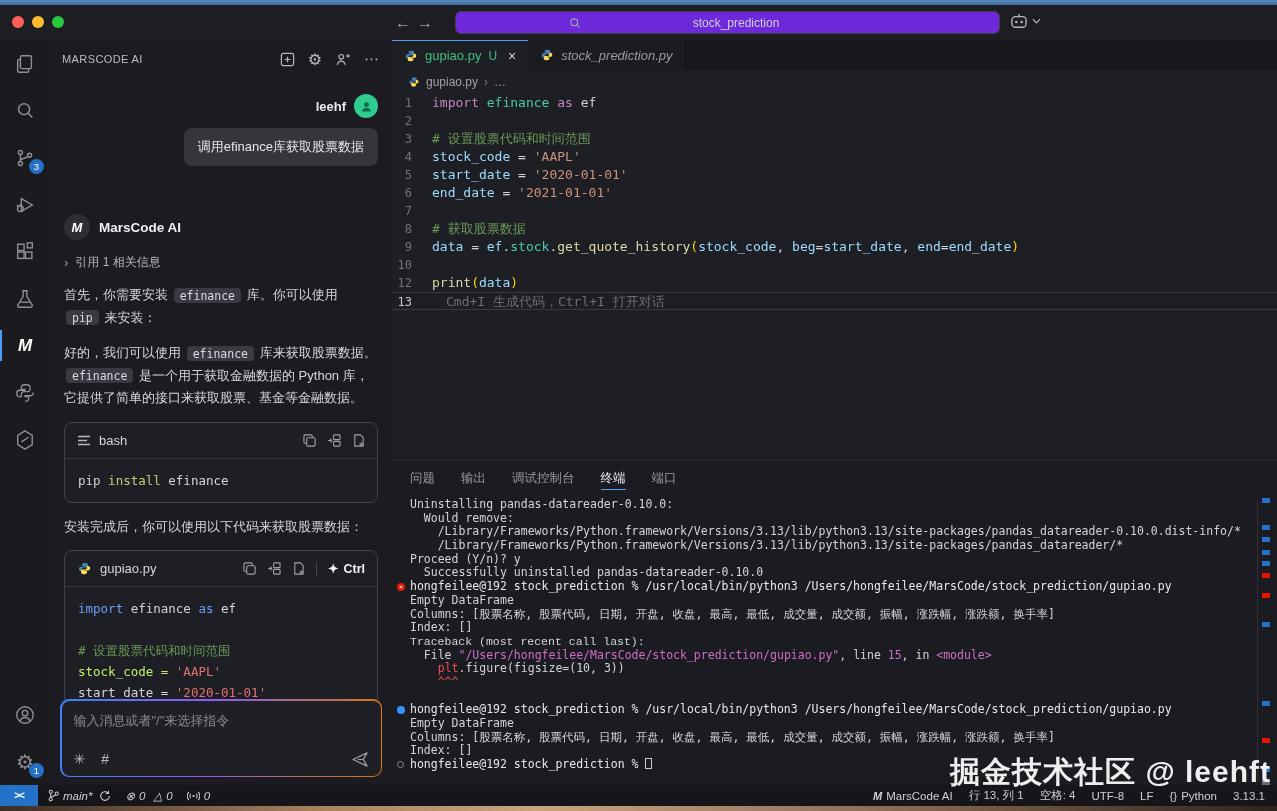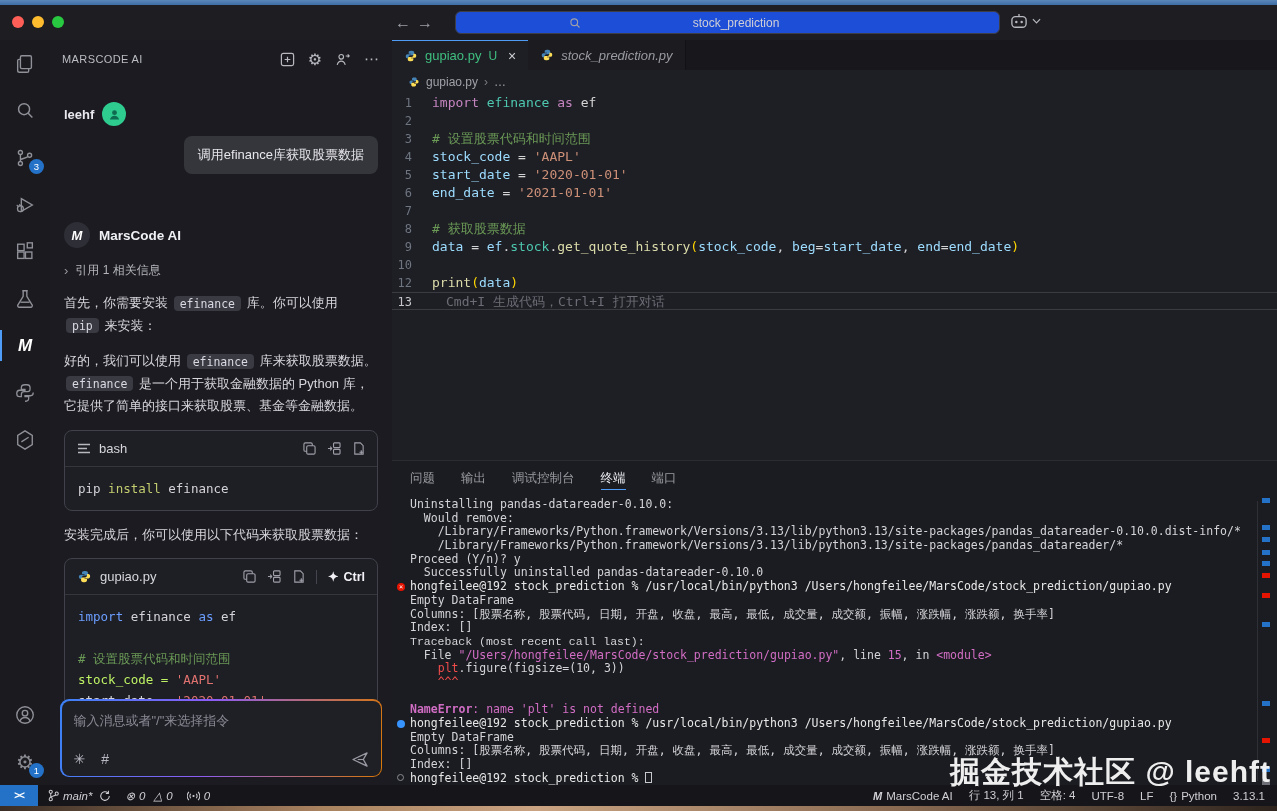--- a/index.html
+++ b/index.html
@@ -9,42 +9,42 @@
 
   
   #top-strip { left:0; top:0; width:1277px; height:5px; background:linear-gradient(180deg,#5b87b8,#3d6da6); }
 
   
   #titlebar { left:0; top:5px; width:1277px; height:35px; background:#1d1d22; }
   .tl { width:12px; height:12px; border-radius:50%; display:inline-block; }
   #traffic { left:12px; top:11px; display:flex; gap:8px; }
   .nav-arrow { color:#9fa0a8; font-size:16px; line-height:35px; width:22px; text-align:center; cursor:default; }
   #nav { left:392px; top:0; display:flex; }
-  #searchbox { left:455px; top:6px; width:545px; height:23px; background:#1d4ed8; border:1px solid #3e3e46; border-radius:6px; display:flex; align-items:center; justify-content:center; }
+  #searchbox { left:455px; top:6px; width:545px; height:23px; background:#6d28d9; border:1px solid #3e3e46; border-radius:6px; display:flex; align-items:center; justify-content:center; }
   #searchbox input { background:transparent; border:none; outline:none; color:#cfcfd6; font-size:12px; text-align:center; width:300px; font-family:"Liberation Sans",sans-serif; }
   #robot-area { left:1010px; top:8px; display:flex; align-items:center; gap:4px; color:#b8b8c0; }
 
   
   #activitybar { left:0; top:40px; width:50px; height:745px; background:#1a1a1f; }
   .ab-item { width:50px; height:47px; display:flex; align-items:center; justify-content:center; position:relative; color:#8a8b93; }
   .ab-item svg { stroke:#8f9098; }
   .ab-item.active { color:#fff; }
   .ab-item.active::before { content:""; position:absolute; left:0; top:8px; width:2px; height:31px; background:#4f9cf7; }
   .badge { position:absolute; right:6px; bottom:7px; min-width:15px; height:15px; border-radius:8px; background:#2472c8; color:#fff; font-size:9.5px; line-height:15px; text-align:center; padding:0 2px; }
   #ab-bottom { position:absolute; bottom:0; left:0; width:50px; }
   .mc-logo { font-style:italic; font-weight:bold; font-size:17px; color:#d8d8de; }
   .ab-item.active .mc-logo { color:#fff; }
 
   
   #sidebar { left:50px; top:40px; width:342px; height:745px; background:#1b1b21; }
   #sb-header { height:38px; display:flex; align-items:center; padding:0 12px; }
   #sb-title { font-size:11px; color:#bcbcc4; letter-spacing:.4px; }
   #sb-icons { margin-left:auto; display:flex; gap:13px; align-items:center; color:#b8b8c0; }
   #chat { position:absolute; left:0; top:38px; width:342px; height:622px; overflow:hidden; padding:0 14px; }
-  #user-row { margin-top:24px; display:flex; align-items:center; gap:8px; }
+  #user-row { margin-top:16px; display:flex; justify-content:flex-end; align-items:center; gap:8px; }
   #user-name { color:#e8e8ee; font-size:13px; font-weight:bold; }
   #avatar { width:24px; height:24px; border-radius:50%; background:#2ecc8f; display:flex; align-items:center; justify-content:center; }
   #user-bubble { margin-top:10px; display:flex; justify-content:flex-end; }
   #user-bubble>div { background:#35353c; border-radius:8px; padding:10px 14px; color:#e6e6ec; font-size:13px; }
   #ai-row { margin-top:48px; display:flex; align-items:center; gap:9px; }
   #ai-logo { width:26px; height:26px; border-radius:50%; background:#2e2e36; display:flex; align-items:center; justify-content:center; }
   #ai-name { color:#eef0f4; font-size:13.5px; font-weight:bold; }
   #ref-row { margin-top:14px; display:flex; align-items:center; gap:7px; color:#b4b4bc; font-size:12px; }
   #ref-chev { color:#9a9aa4; font-size:13px; }
   .para { margin-top:13px; color:#d6d6dc; font-size:13px; line-height:21.5px; }
@@ -417,21 +417,20 @@
           <div class="term-line"><span style="color: rgb(212, 212, 216);">  Successfully uninstalled pandas-datareader-0.10.0</span></div>
           <div class="term-line"><span class="tmark tm-error">×</span><span style="color: rgb(232, 232, 232);">hongfeilee@192 stock_prediction % /usr/local/bin/python3 /Users/hongfeilee/MarsCode/stock_prediction/gupiao.py</span></div>
           <div class="term-line"><span style="color: rgb(212, 212, 216);">Empty DataFrame</span></div>
           <div class="term-line"><span style="color: rgb(212, 212, 216);">Columns: [股票名称, 股票代码, 日期, 开盘, 收盘, 最高, 最低, 成交量, 成交额, 振幅, 涨跌幅, 涨跌额, 换手率]</span></div>
           <div class="term-line"><span style="color: rgb(212, 212, 216);">Index: []</span></div>
           <div class="term-line"><span style="color: rgb(212, 212, 216); font-family: Liberation Mono, monospace;">Traceback (most recent call last):</span></div>
           <div class="term-line"><span style="color: rgb(212, 212, 216);">  File </span><span style="color: rgb(209, 109, 196);">"/Users/hongfeilee/MarsCode/stock_prediction/gupiao.py"</span><span style="color: rgb(212, 212, 216);">, line </span><span style="color: rgb(209, 109, 196);">15</span><span style="color: rgb(212, 212, 216);">, in </span><span style="color: rgb(209, 109, 196);">&lt;module&gt;</span></div>
           <div class="term-line"><span style="color: rgb(212, 212, 216);">    </span><span style="color: rgb(241, 76, 76);">plt</span><span style="color: rgb(212, 212, 216);">.figure(figsize=(10, 3))</span></div>
           <div class="term-line"><span style="color: rgb(241, 76, 76);">    ^^^</span></div>
           <div class="term-line">&nbsp;</div>
-          <div class="term-line"><span style="color: rgb(209, 109, 196); font-weight: bold;">NameError</span><span style="color: rgb(209, 109, 196);">: name 'plt' is not defined</span></div>
           <div class="term-line"><span class="tmark tm-run"></span><span style="color: rgb(232, 232, 232);">hongfeilee@192 stock_prediction % /usr/local/bin/python3 /Users/hongfeilee/MarsCode/stock_prediction/gupiao.py</span></div>
           <div class="term-line"><span style="color: rgb(212, 212, 216);">Empty DataFrame</span></div>
           <div class="term-line"><span style="color: rgb(212, 212, 216);">Columns: [股票名称, 股票代码, 日期, 开盘, 收盘, 最高, 最低, 成交量, 成交额, 振幅, 涨跌幅, 涨跌额, 换手率]</span></div>
           <div class="term-line"><span style="color: rgb(212, 212, 216);">Index: []</span></div>
           <div class="term-line"><span class="tmark tm-idle"></span><span style="color: rgb(232, 232, 232);">hongfeilee@192 stock_prediction % </span><span class="tcursor"></span></div>
         </div>
       <div id="term-sep"></div>
       <div id="scroll-marks">
           <div class="smark" style="top: 37px; background: rgb(36, 114, 200);"></div>
           <div class="smark" style="top: 64px; background: rgb(36, 114, 200);"></div>

